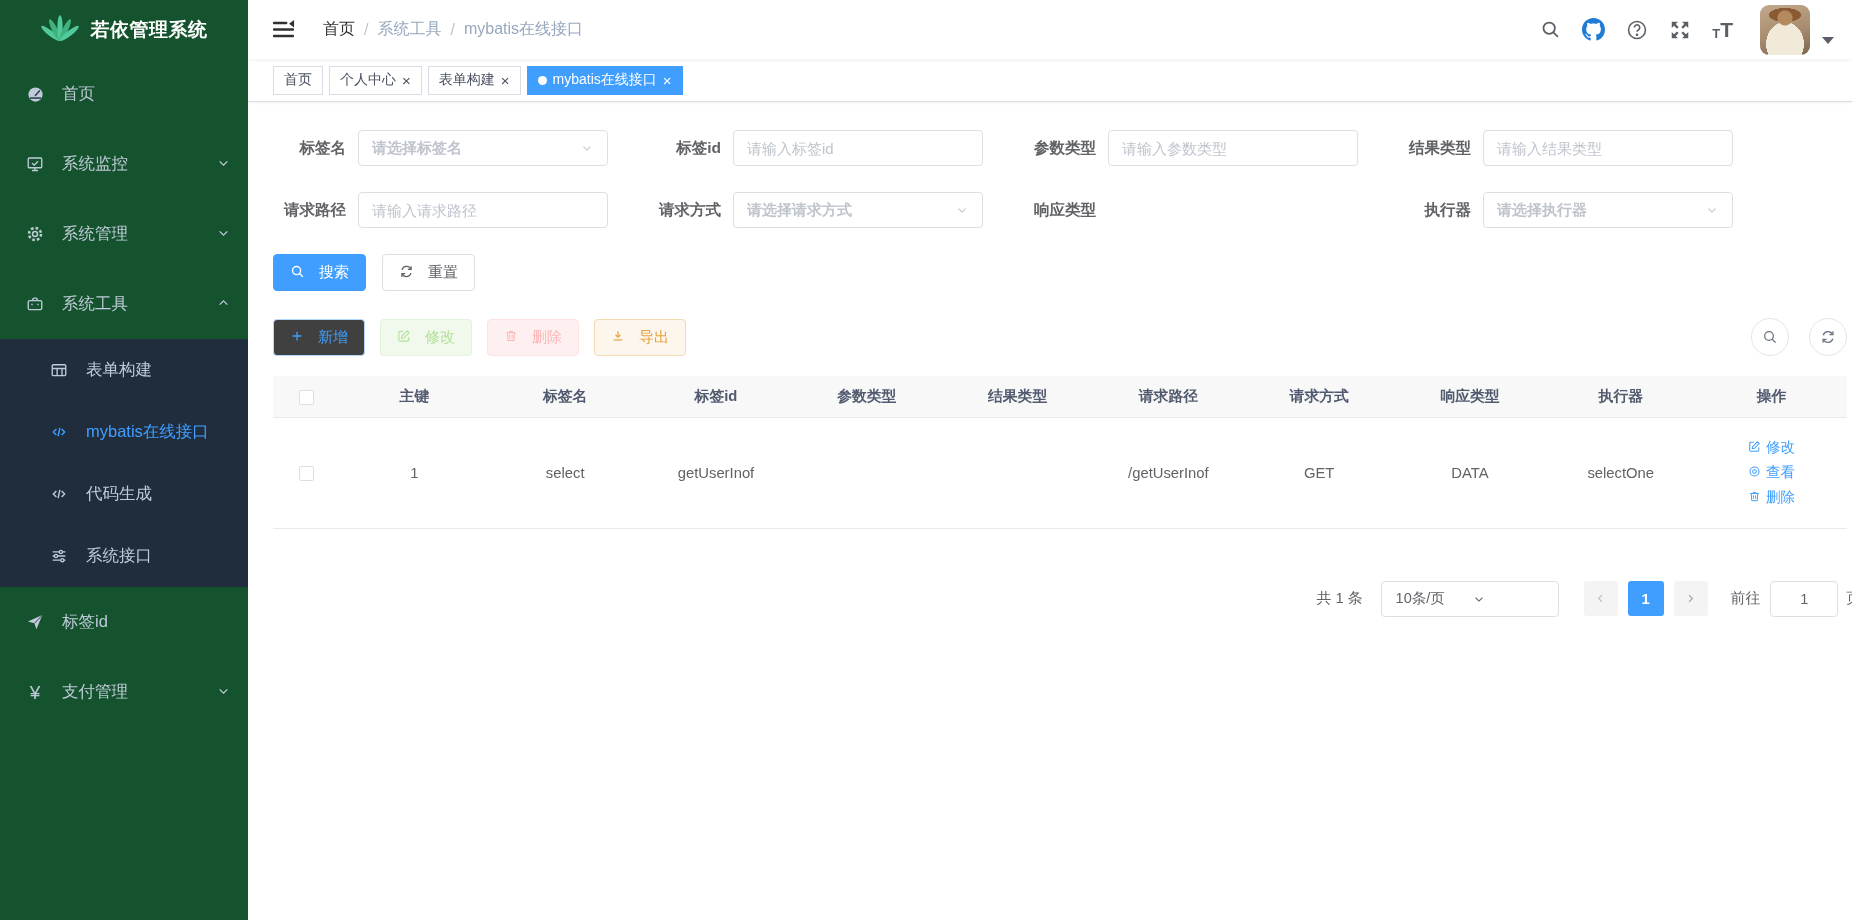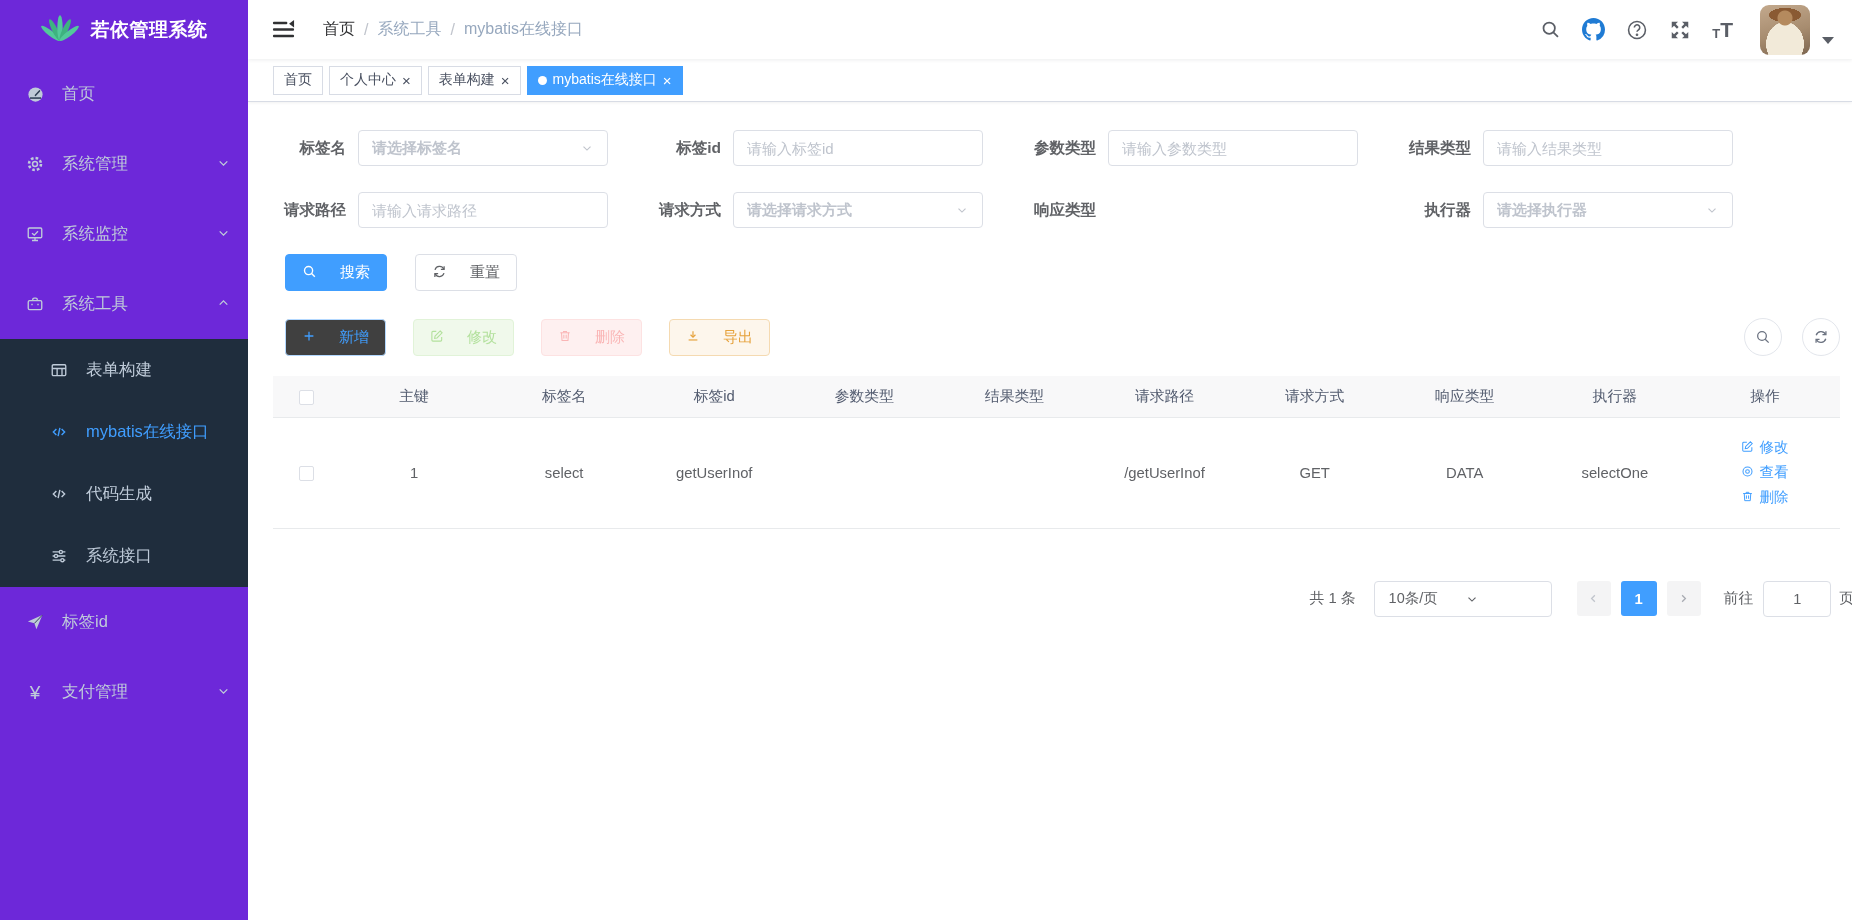--- a/index.html
+++ b/index.html
@@ -2,21 +2,21 @@
 <html><head>
 <meta charset="utf-8">
 <style>
   * { margin:0; padding:0; box-sizing:border-box; }
   html,body { overflow:hidden; }
   body {
     width:1852px; height:920px; position:relative; background:#fff;
     font-family:"Liberation Sans","DejaVu Sans",sans-serif; color:#606266;
   }
   
-  .sidebar { position:absolute; left:0; top:0; width:248px; height:920px; background:#6d28d9; z-index:5; }
+  .sidebar { position:absolute; left:0; top:0; width:248px; height:920px; background:#14532d; z-index:5; }
   .logo { height:59px; display:flex; align-items:center; justify-content:center; gap:12px; cursor:pointer; }
   .logo-title { color:#fff; font-weight:bold; font-size:19px; letter-spacing:.5px; }
   .menu-item { height:70px; display:flex; align-items:center; padding:0 20px 0 24px; color:#bfcbd9; font-size:16.5px; cursor:pointer; position:relative; }
   .mi-icon { width:22px; margin-right:16px; display:flex; align-items:center; justify-content:center; color:#bfcbd9; }
   .chev { position:absolute; right:18px; top:50%; transform:translateY(-50%); color:#bfcbd9; }
   .submenu { background:#1f2d3d; }
   .submenu .menu-item { height:62px; padding-left:48px; font-size:16.5px; }
   .submenu .menu-item.active, .submenu .menu-item.active .mi-icon { color:#409eff; }
   .yen-glyph { font-size:19px; line-height:1; }
   
@@ -39,44 +39,44 @@
       radial-gradient(ellipse 19px 22px at 50% 78%, #f2ead9 0 99%, rgba(0,0,0,0) 100%),
       linear-gradient(165deg,#c3a98d 0%,#a78c6f 55%,#7d6650 100%); }
   .caret-down { width:0; height:0; border-left:6px solid transparent; border-right:6px solid transparent; border-top:7px solid #5a5e66; margin-top:22px; }
   
   .tabbar { height:43px; background:#fff; border-bottom:1px solid #d8dce5; box-shadow:0 1px 3px 0 rgba(0,0,0,.06); display:flex; align-items:center; gap:6px; padding:0 0 0 25px; position:relative; z-index:3; }
   .tab { height:29px; display:inline-flex; align-items:center; gap:6px; padding:0 10px; border:1px solid #d8dce5; background:#fff; color:#495060; font-size:14px; cursor:pointer; }
   .tab .tab-close { font-size:15px; line-height:1; color:inherit; cursor:pointer; }
   .tab.active { background:#409eff; border-color:#409eff; color:#fff; }
   .tab-dot { width:9px; height:9px; border-radius:50%; background:#fff; display:inline-block; }
   
-  .content { padding:28px 12px 0 25px; }
+  .content { padding:28px 5px 0 25px; }
   .form-row { display:flex; margin-bottom:26px; }
   .form-item { width:375px; display:flex; align-items:center; }
   .f-label { width:85px; padding-right:12px; text-align:right; font-weight:bold; font-size:15.5px; color:#606266; white-space:nowrap; }
   .f-control { width:250px; height:36px; border:1px solid #dcdfe6; border-radius:4px; background:#fff; display:flex; align-items:center; padding:0 13px; position:relative; }
   .f-control input { width:100%; border:none; outline:none; font-size:15px; color:#606266; font-family:inherit; background:transparent; }
   .f-control input::placeholder { color:#bfc4cd; }
   .sel-placeholder { color:#bfc4cd; font-size:15px; flex:1; white-space:nowrap; overflow:hidden;font-weight:bold; }
   .sel-chev { color:#c0c4cc; display:flex; }
   
   .btn-row { display:flex; align-items:center; margin-bottom:27px; }
-  .btn { height:37px; border-radius:4px; font-size:15px; display:inline-flex; align-items:center; gap:23px; padding:0 16px; cursor:pointer; border:1px solid transparent; font-family:inherit;margin-left:12px; }
+  .btn { height:37px; border-radius:4px; font-size:15px; display:inline-flex; align-items:center; gap:14px; padding:0 16px; cursor:pointer; border:1px solid transparent; font-family:inherit; }
   .btn-primary { background:#409eff; border-color:#409eff; color:#fff; }
   .btn-plain { background:#fff; border-color:#dcdfe6; color:#606266; }
   .toolbar { display:flex; align-items:center; position:relative; margin-bottom:20px; }
   .btn-add { background:#404040; border-color:#b3d8ff; color:#409eff; margin-right:15px; }
   .btn-edit { background:#f0f9eb; border-color:#e1f3d8; color:#b3e19d; margin-right:15px; cursor:not-allowed; }
   .btn-del { background:#fef0f0; border-color:#fde2e2; color:#fab6b6; margin-right:15px; cursor:not-allowed; }
   .btn-export { background:#fdf6ec; border-color:#f5dab1; color:#e6a23c; }
   .toolbar-right { margin-left:auto; display:flex; gap:20px; }
   .circle-btn { width:38px; height:38px; border-radius:50%; border:1px solid #e3e6ec; background:#fff; color:#6b7280; display:flex; align-items:center; justify-content:center; cursor:pointer; }
   
   table { width:100%; border-collapse:collapse; table-layout:fixed; }
-  th { height:41px; background:#f8f8f9; color:#515a6e; font-weight:normal; font-size:14.8px; border-bottom:1px solid #e8eaec; }
+  th { height:41px; background:#f8f8f9; color:#515a6e; font-weight:bold; font-size:14.8px; border-bottom:1px solid #e8eaec; }
   td { height:111px; text-align:center; color:#606266; font-size:14.8px; border-bottom:1px solid #e8eaec; }
   .checkbox { width:15px; height:15px; border:1px solid #dcdfe6; border-radius:2px; background:#fff; display:inline-block; cursor:pointer; vertical-align:middle; }
   .row-actions { display:flex; flex-direction:column; align-items:center; gap:3px; }
   .link-btn { color:#409eff; display:inline-flex; align-items:center; gap:5px; cursor:pointer; font-size:14.5px; height:22px; }
   
   .pagination { margin-top:52px; display:flex; justify-content:flex-end; align-items:center; font-size:14.8px; color:#606266; margin-right:-14px; }
   .pg-total { margin-right:18px; }
   .pg-size { width:178px; height:36px; border:1px solid #dcdfe6; border-radius:4px; display:flex; align-items:center; padding:0 10px 0 14px; cursor:pointer; margin-right:20px; }
   .pg-size span { flex:1; color:#606266; font-size:14.5px; }
   .pg-btn { width:34px; height:35px; background:#f4f4f5; border-radius:3px; display:flex; align-items:center; justify-content:center; margin:0 5px; cursor:pointer; }
@@ -111,41 +111,41 @@
         <svg width="19" height="19" viewBox="0 0 24 24">
             <circle cx="12" cy="12" r="9" fill="currentColor"></circle>
             <path d="M12 13L17 7.5" stroke="#304156" stroke-width="2" stroke-linecap="round"></path>
             <path d="M5 16.5h14" stroke="#304156" stroke-width="2"></path>
           </svg>
       </span>
       <span>首页</span>
     </div>
     <div class="menu-item">
       <span class="mi-icon">
-        <svg width="18" height="18" viewBox="0 0 24 24" fill="none" stroke="currentColor">
-            <circle cx="12" cy="12" r="8" stroke-width="3.4" stroke-dasharray="3.5 2.75"></circle>
-            <circle cx="12" cy="12" r="3.3" stroke-width="2"></circle>
-          </svg>
-      </span>
-      <span>系统管理</span>
-      <span class="chev">
-        <svg width="13" height="13" viewBox="0 0 24 24" fill="none" stroke="currentColor" stroke-width="2.4">
-            <polyline points="5 9 12 16 19 9"></polyline>
-          </svg>
-      </span>
-    </div>
-    <div class="menu-item">
-      <span class="mi-icon">
         <svg width="18" height="18" viewBox="0 0 24 24" fill="none" stroke="currentColor" stroke-width="1.8">
             <rect x="3" y="4" width="18" height="13" rx="1.5"></rect>
             <path d="M12 17v3.2M8 20.6h8"></path>
             <path d="M8 11l3 2.5 5-5.2"></path>
           </svg>
       </span>
       <span>系统监控</span>
+      <span class="chev">
+        <svg width="13" height="13" viewBox="0 0 24 24" fill="none" stroke="currentColor" stroke-width="2.4">
+            <polyline points="5 9 12 16 19 9"></polyline>
+          </svg>
+      </span>
+    </div>
+    <div class="menu-item">
+      <span class="mi-icon">
+        <svg width="18" height="18" viewBox="0 0 24 24" fill="none" stroke="currentColor">
+            <circle cx="12" cy="12" r="8" stroke-width="3.4" stroke-dasharray="3.5 2.75"></circle>
+            <circle cx="12" cy="12" r="3.3" stroke-width="2"></circle>
+          </svg>
+      </span>
+      <span>系统管理</span>
       <span class="chev">
         <svg width="13" height="13" viewBox="0 0 24 24" fill="none" stroke="currentColor" stroke-width="2.4">
             <polyline points="5 9 12 16 19 9"></polyline>
           </svg>
       </span>
     </div>
     <div class="menu-item">
       <span class="mi-icon">
         <svg width="18" height="18" viewBox="0 0 24 24" fill="none" stroke="currentColor" stroke-width="1.8">
             <rect x="3" y="7.5" width="18" height="12" rx="1.8"></rect>

